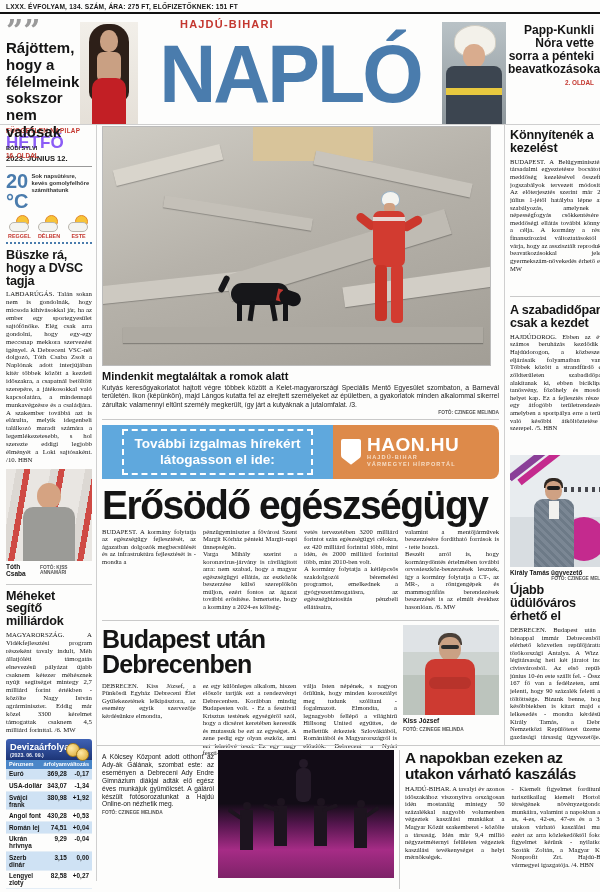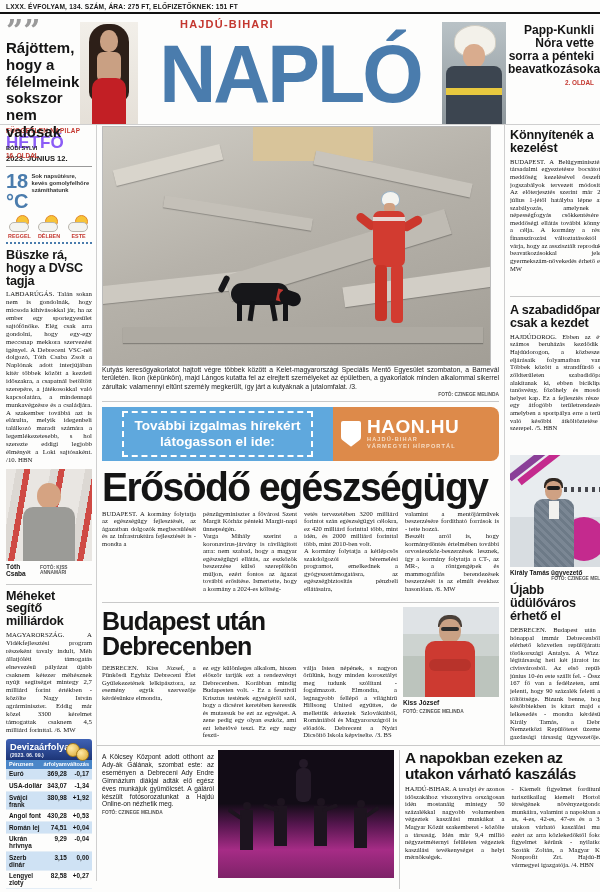--- a/index.html
+++ b/index.html
@@ -223,21 +223,21 @@
     </div>
   </div>
 
   <div class="mainrow">
 
     <div class="leftcol">
       <div class="indep">FÜGGETLEN NAPILAP</div>
       <div class="day">HÉTFŐ</div>
       <div class="date">2023. JÚNIUS 12.</div>
       <div class="weather">
-        <div class="temp">18 °C</div>
+        <div class="temp">20 °C</div>
         <div class="forecast">Sok napsütésre, kevés gomolyfelhőre számíthatunk</div>
       </div>
       <div class="wtimes">
         <div class="wtime">
           <div class="wicon">
               <div class="sun"></div>
               <div class="cloud"></div>
             </div>
           <div class="wlabel">REGGEL</div>
         </div>
@@ -353,20 +353,21 @@
               <div class="d-tail"></div>
               <div class="d-body"></div>
               <div class="d-leg d-l1"></div>
               <div class="d-leg d-l2"></div>
               <div class="d-leg d-l3"></div>
               <div class="d-leg d-l4"></div>
               <div class="d-collar"></div>
               <div class="d-head"></div>
             </div>
           </div>
+          <div class="capt-title">Mindenkit megtaláltak a romok alatt</div>
           <div class="capt-body">Kutyás keresőgyakorlatot hajtott végre többek között a Kelet-magyarországi Speciális Mentő Egyesület szombaton, a Barnevál területén. Ikon (képünkön), majd Lángos kutatta fel az elrejtett személyeket az épületben, a gyakorlatok minden alkalommal sikerrel zárultak: valamennyi eltűnt személy megkerült, így járt a kutyáknak a jutalomfalat. /3.</div>
           <div class="capt-credit">FOTÓ: CZINEGE MELINDA</div>
           <div class="div"></div>
 
           <div class="banner">
             <div class="banner-left">
               <div class="banner-left-inner">
                 <div class="banner-text">További izgalmas hírekért látogasson el ide:</div>
               </div>
             </div>

